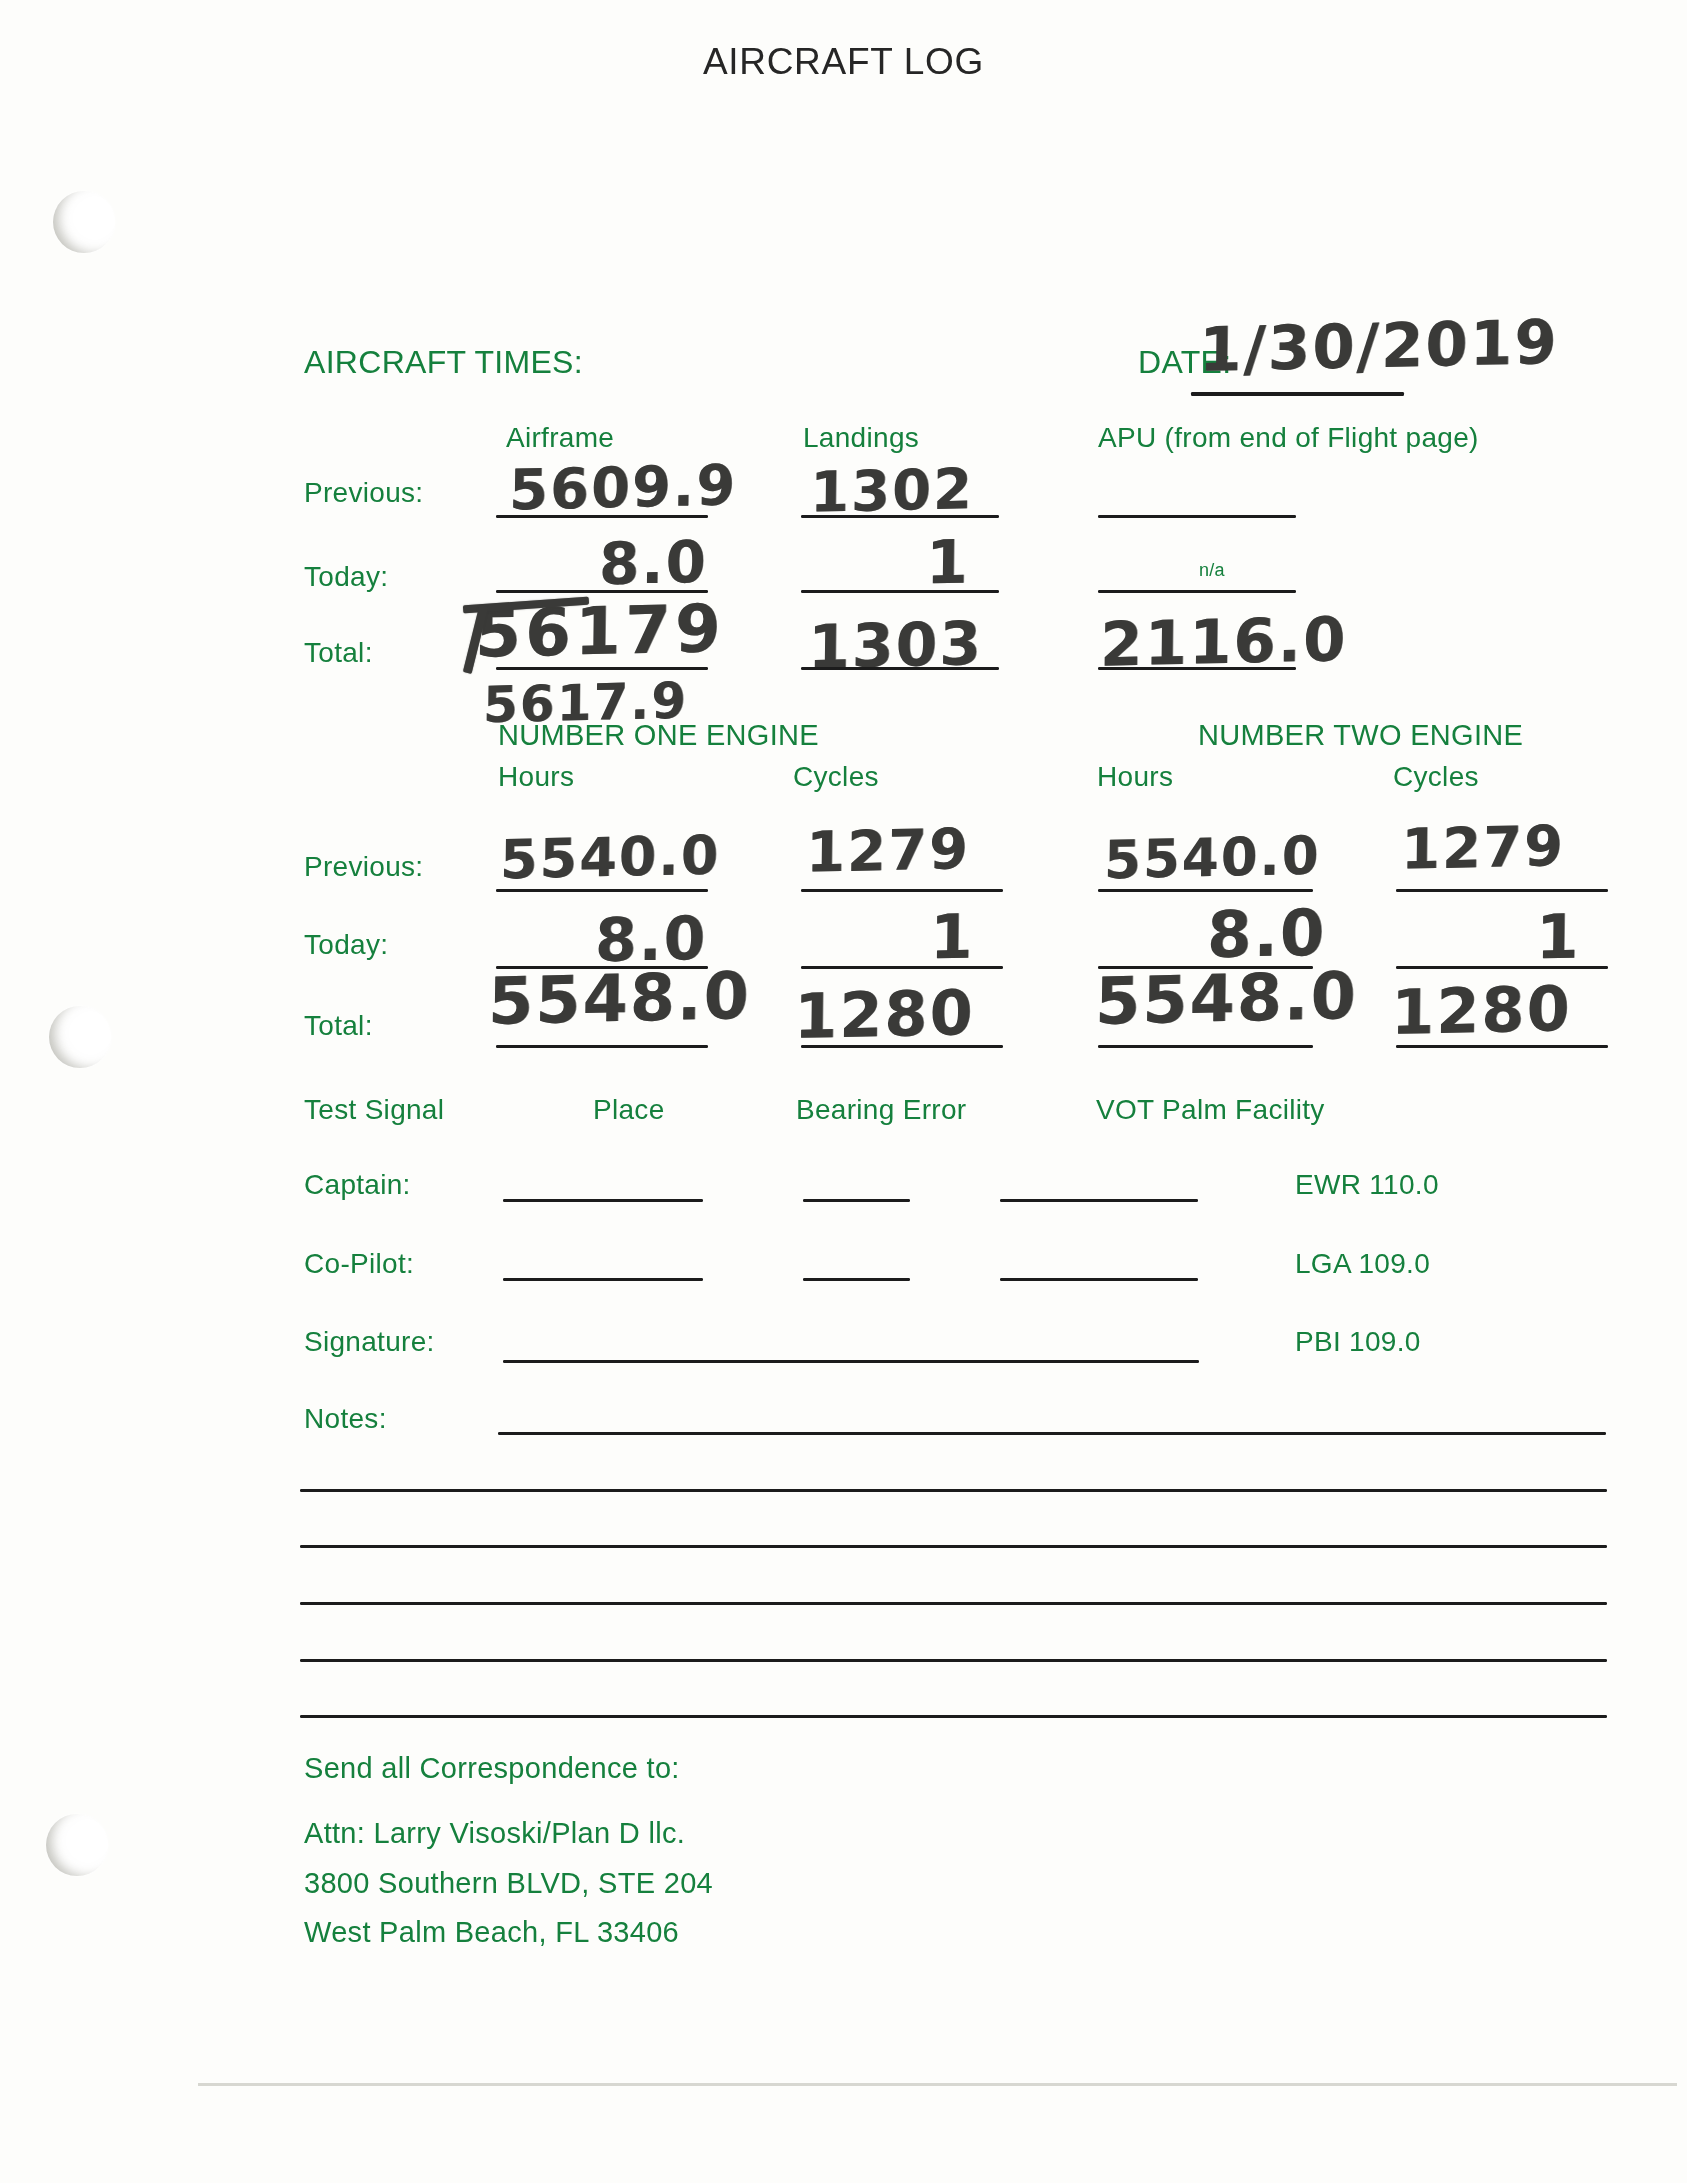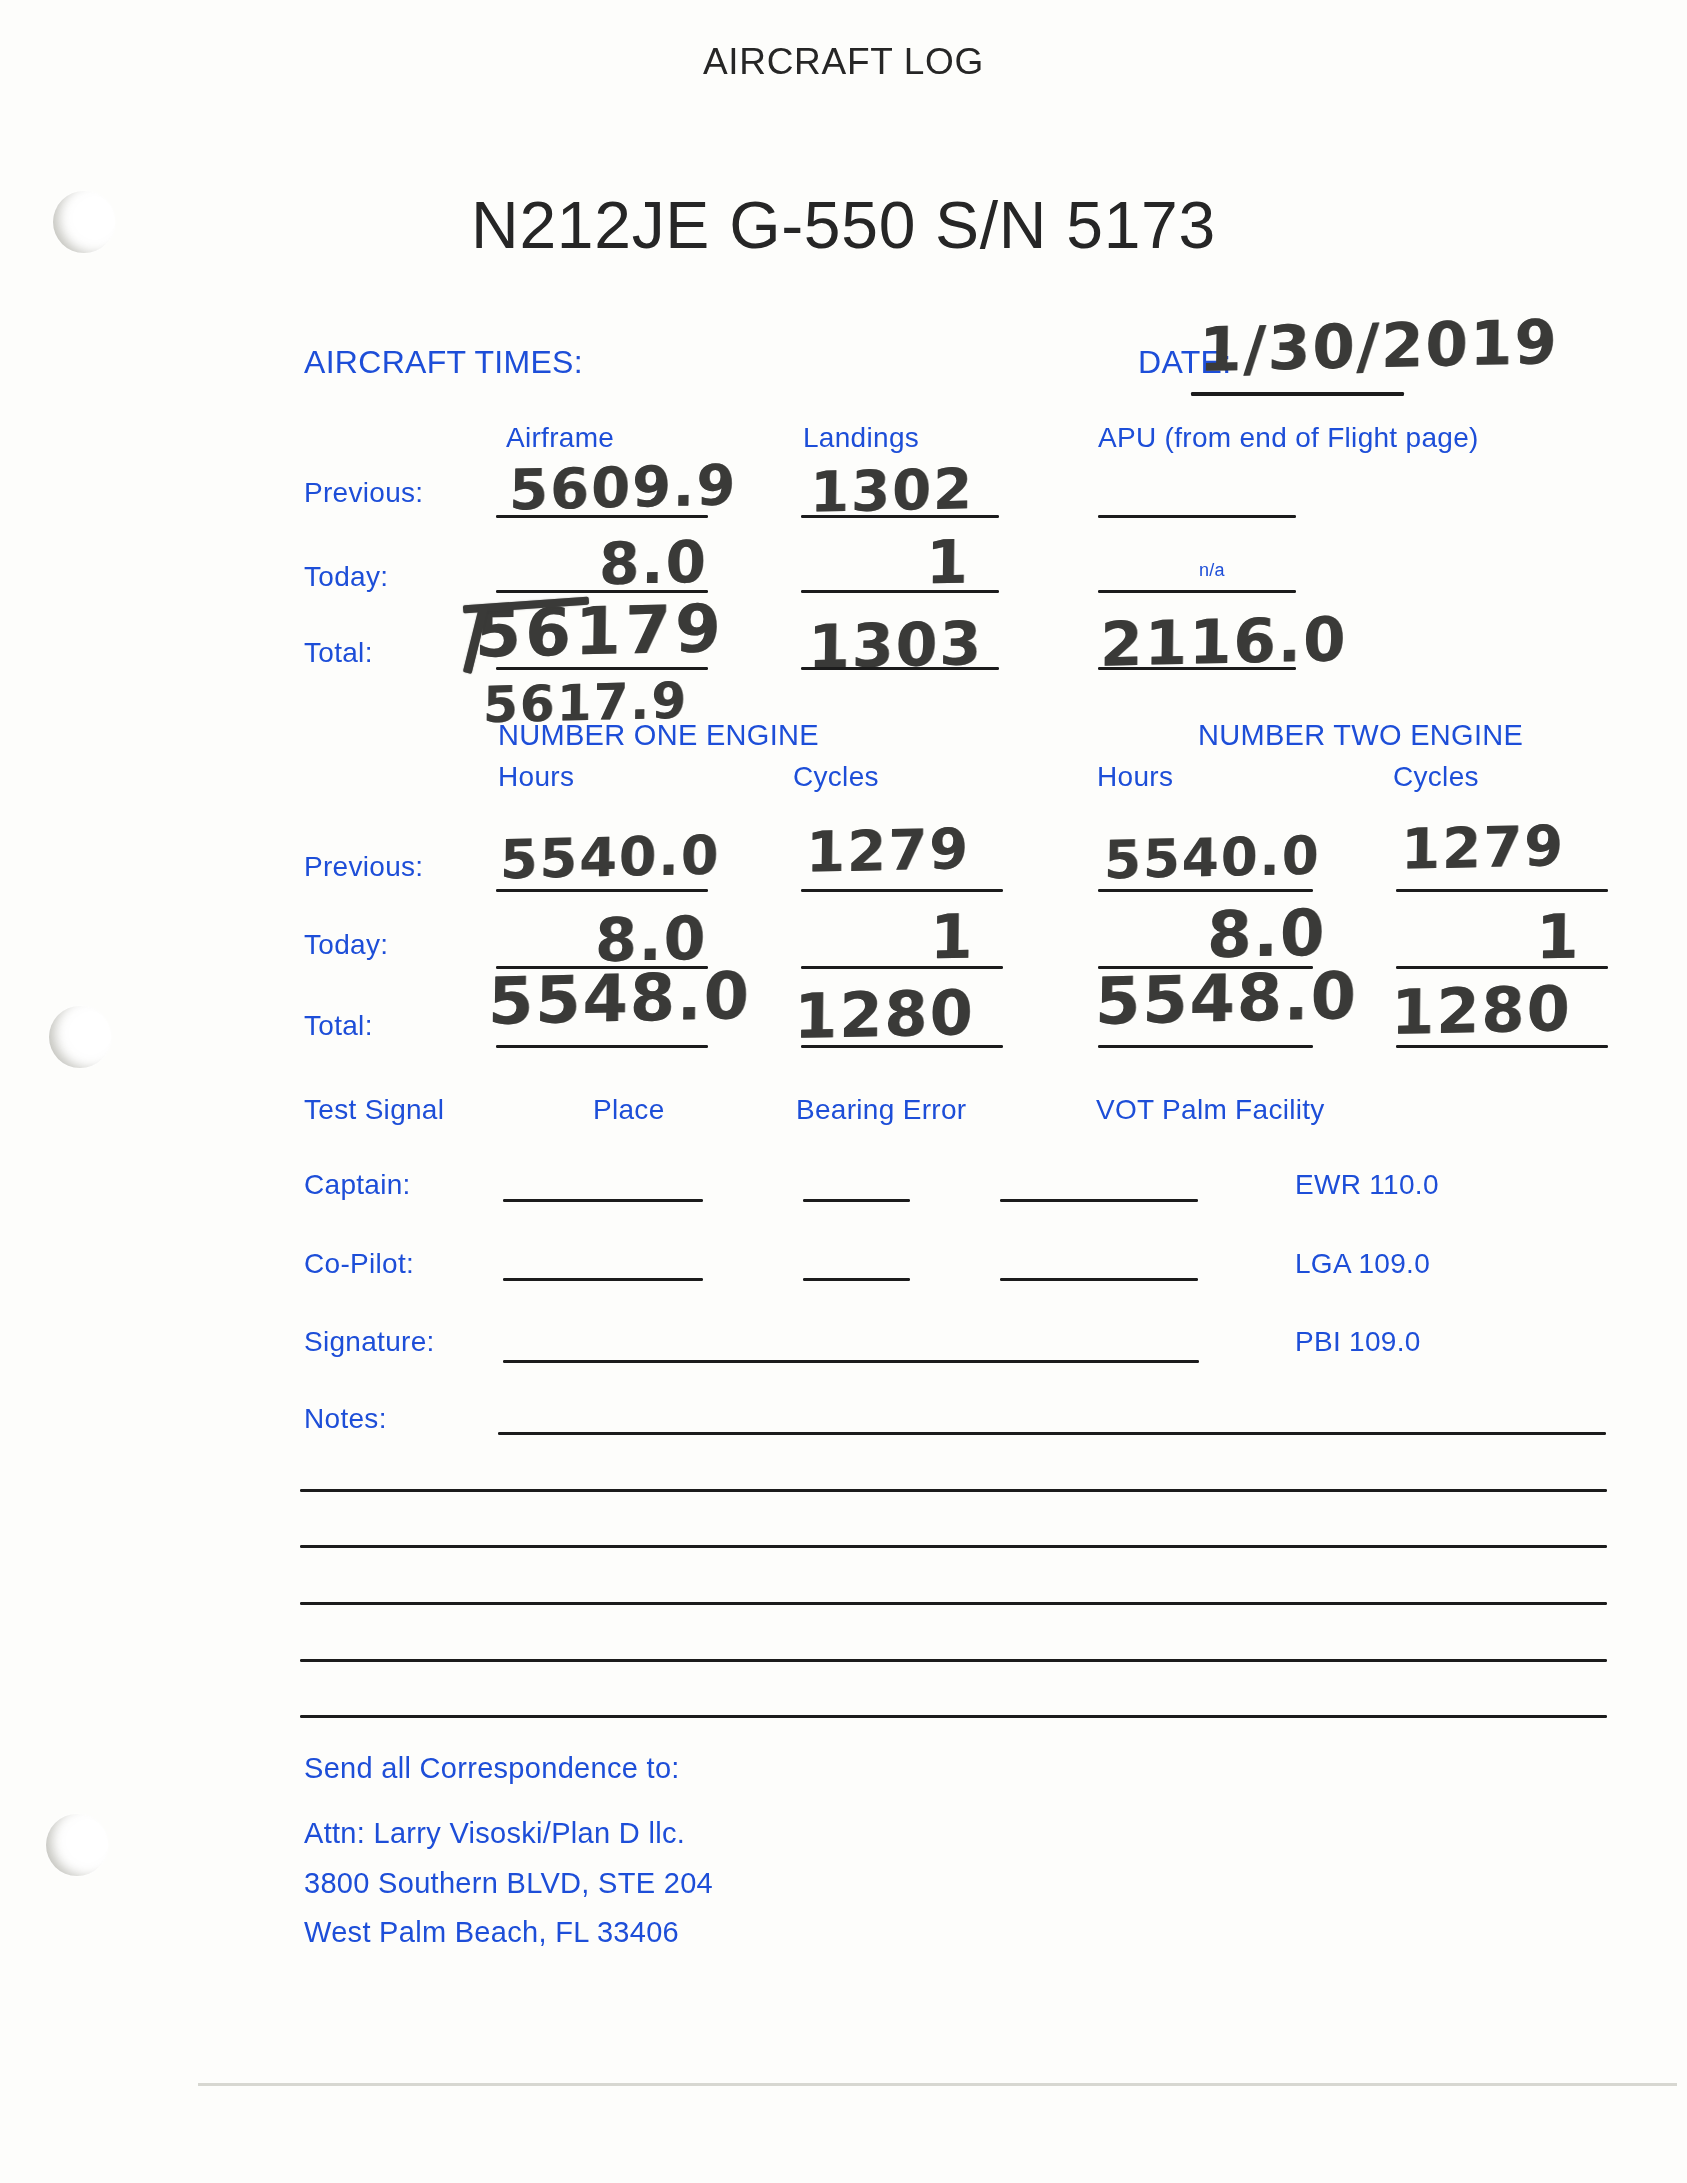--- a/index.html
+++ b/index.html
@@ -9,21 +9,21 @@
     font-family:"Liberation Sans",sans-serif;
   }
   
   .hole{
     position:absolute;width:62px;height:62px;border-radius:50%;
     background:#ffffff;
     box-shadow:inset 10.6px -4px 12px -5.3px rgba(148,148,136,0.55), 0 0 4px rgba(255,255,255,0.9);
   }
   
   .lbl{
-    position:absolute;color:#1d4ed8;font-size:28px;line-height:1.1;
+    position:absolute;color:#15803d;font-size:28px;line-height:1.1;
     white-space:nowrap;letter-spacing:0.3px;
   }
   .big{
     position:absolute;left:0;width:1687px;text-align:center;color:#262626;
     white-space:nowrap;letter-spacing:0.7px;
   }
   
   .line{position:absolute;background:#1c1c1c;height:3.3px;border-radius:1.3px;}
   .faint{position:absolute;background:#c9c9c3;height:2.6px;opacity:0.75;}
   
@@ -42,21 +42,20 @@
 </head>
 <body>
 
 <div class="page">
 
   <div class="hole" style="left:53px;top:191px;"></div>
   <div class="hole" style="left:49px;top:1006px;"></div>
   <div class="hole" style="left:46px;top:1814px;"></div>
 
   <div class="big" style="top:41px;font-size:37px;">AIRCRAFT LOG</div>
-  <div class="big" style="top:187px;font-size:66px;">N212JE G-550 S/N 5173</div>
 
   <div class="lbl" style="left:304px;top:345px;font-size:32px;">AIRCRAFT TIMES:</div>
   <div class="lbl" style="left:1098px;top:345px;font-size:32px;margin-left:40px;">DATE:</div>
   <div class="line" style="left:1191px;top:392px;width:213px;height:4px;"></div>
   <div class="hw" style="left:1199px;top:310px;font-size:61px;">1/30/2019</div>
 
   <div class="lbl" style="left:506px;top:423px;">Airframe</div>
   <div class="lbl" style="left:803px;top:423px;">Landings</div>
   <div class="lbl" style="left:1098px;top:423px;">APU (from end of Flight page)</div>
 

